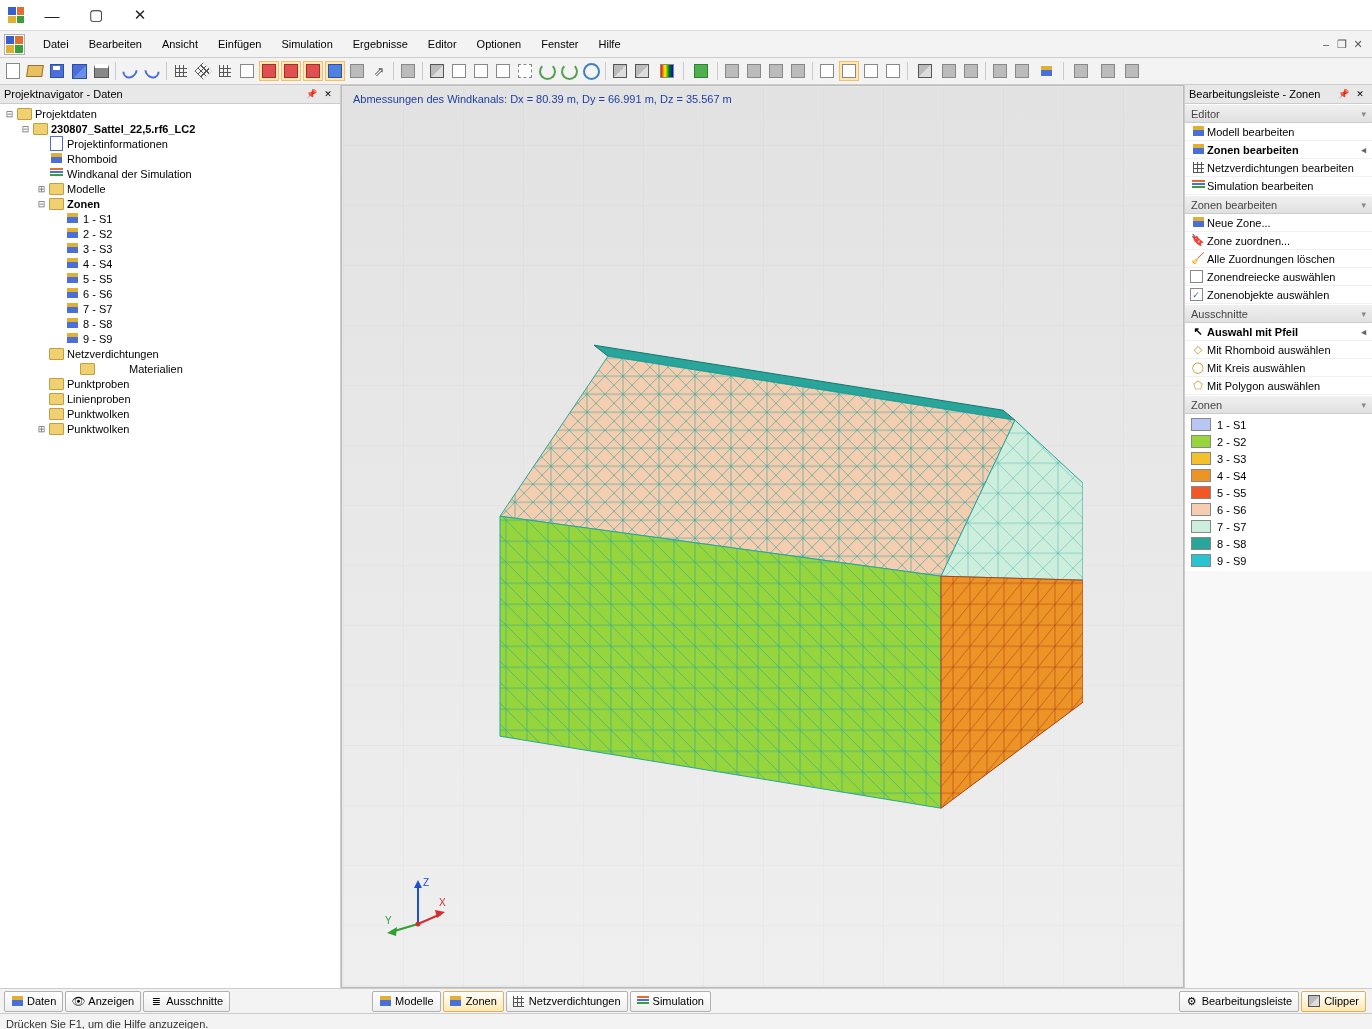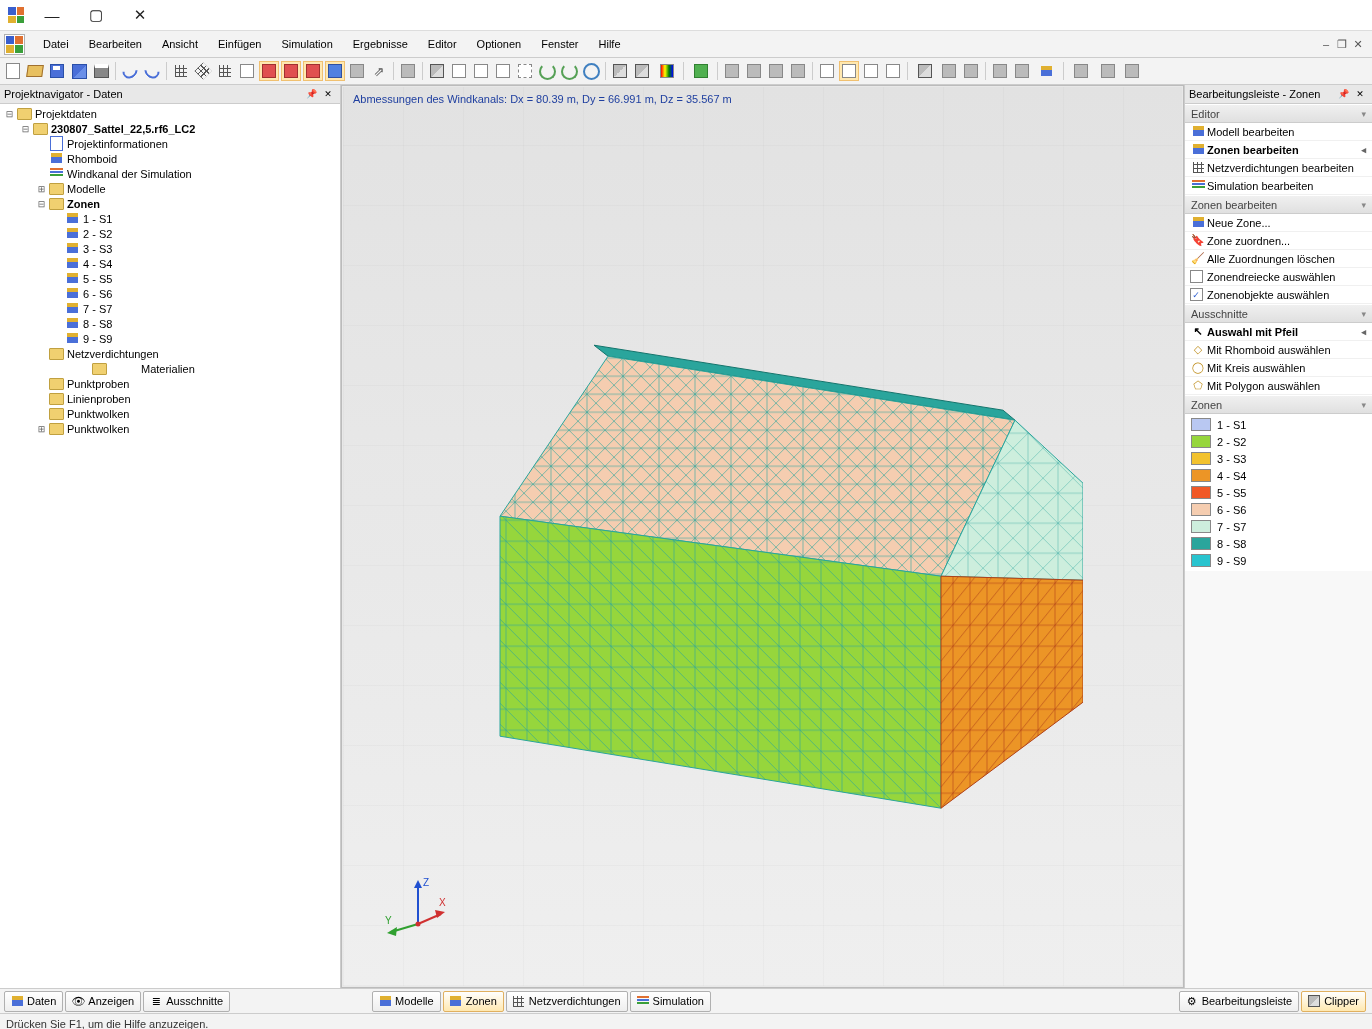--- a/index.html
+++ b/index.html
@@ -450,21 +450,21 @@
           </div>
           <span>9 - S9</span>
         </div>
         <div class="tree-row" style="padding-left: 36px;">
           <div class="exp"></div>
           <div class="ticon">
             <div class="folder"></div>
           </div>
           <span>Netzverdichtungen</span>
         </div>
-        <div class="tree-row" style="padding-left: 48px; gap: 31px;">
+        <div class="tree-row" style="padding-left: 36px; gap: 31px;">
           <div class="exp"></div>
           <div class="ticon">
             <div class="folder"></div>
           </div>
           <span>Materialien</span>
         </div>
         <div class="tree-row" style="padding-left: 36px;">
           <div class="exp"></div>
           <div class="ticon">
             <div class="folder"></div>

